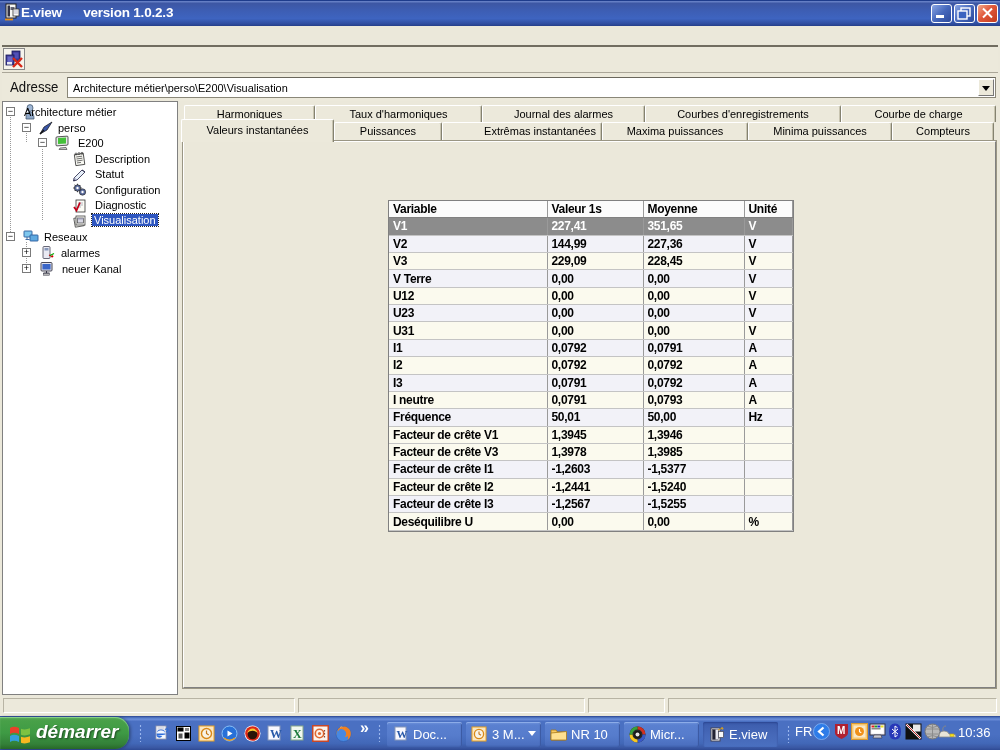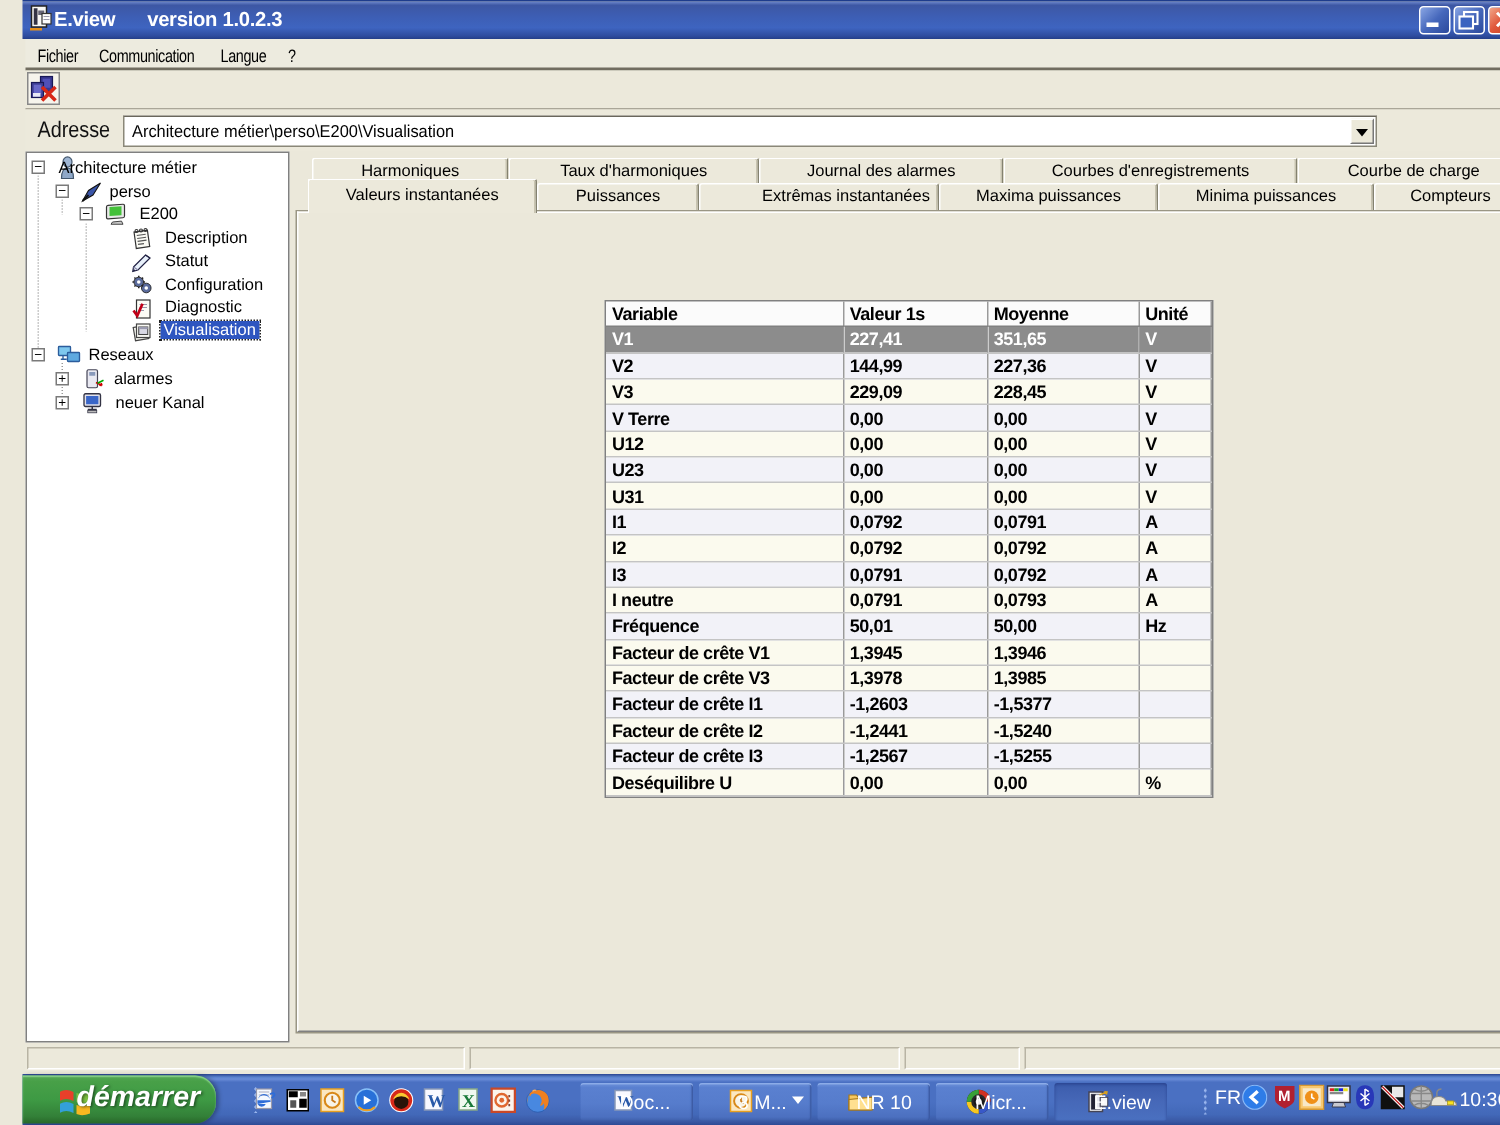--- a/index.html
+++ b/index.html
@@ -1,18 +1,18 @@
 <!DOCTYPE html>
 <html><head>
 <meta charset="utf-8">
 <style>
 * { margin:0; padding:0; box-sizing:border-box; }
 html,body { width:1000px; height:750px; overflow:hidden; background:#EBE8DA; font-family:"Liberation Sans", sans-serif; }
 #screen { position:relative; width:1000px; height:750px; }
-.abs { position:absolute;margin-left:15px; }
+.abs { position:absolute; }
 
 
 #titlebar { left:0; top:0; width:1000px; height:26px;
   background:linear-gradient(to bottom,#6E88CC 0%,#3D57A4 10%,#3D5EB4 40%,#3E64C0 70%,#2E4C9E 92%,#243E88 100%);
   border-top:1px solid #1E3C8C; }
 #title-text { left:21px; top:5px; color:#fff; font-weight:bold; font-size:13.5px; letter-spacing:-0.2px; }
 .winbtn { top:4px; width:21px; height:19px; border-radius:3px; border:1px solid #fff; }
 #btn-min  { left:931px; background:linear-gradient(135deg,#8AA6E4 0%,#4668BC 50%,#2C4A9C 100%); }
 #btn-max  { left:954px; background:linear-gradient(135deg,#8AA6E4 0%,#4668BC 50%,#2C4A9C 100%); }
 #btn-close{ left:977px; background:linear-gradient(135deg,#F2A88A 0%,#E0573A 45%,#C23C1E 100%); }
@@ -23,36 +23,36 @@
 
 
 #sep1 { left:2px; top:45px; width:996px; height:2px; background:#716D60; }
 #toolbar { left:2px; top:47px; width:996px; height:25px; background:#ECE9DB; }
 #toolbtn { left:1px; top:1px; width:22px; height:22px; background:#F6F4EC; border:1px solid #888; position:absolute; }
 
 
 #sep2 { left:2px; top:72px; width:996px; height:1px; background:#AAA698; }
 #addrrow { left:2px; top:73px; width:996px; height:28px; background:#ECE9DB; }
 #addr-label { position:absolute; left:8px; top:5px; font-size:15px; color:#111; transform:scaleX(0.88); transform-origin:0 0; }
-#combo { position:absolute; left:65px; top:4px; width:836px; height:21px; background:#fff; border:1px solid #8A8778; border-top-color:#6A675C; }
+#combo { position:absolute; left:65px; top:4px; width:929px; height:21px; background:#fff; border:1px solid #8A8778; border-top-color:#6A675C; }
 #combo-text { position:absolute; left:5px; top:4px; font-size:11.5px; color:#000; transform:scaleX(0.95); transform-origin:0 0; }
 #combo-btn { position:absolute; right:1px; top:1px; width:16px; height:17px; background:#ECE9DA; border:1px solid #fff; border-right-color:#777; border-bottom-color:#777; }
 #combo-btn:after { content:""; position:absolute; left:3px; top:6px; border:4px solid transparent; border-top:5px solid #000; }
 
 
 #mainbg { left:2px; top:101px; width:996px; height:595px; background:#EBE8DA; }
 #tree { left:2px; top:101px; width:176px; height:594px; background:#FFFFFF; border:1px solid #808080; font-size:11px; }
 .titem { position:absolute; white-space:nowrap; color:#000; }
 .tsel { background:#2E56C0; color:#fff; padding:0 2px; outline:1px dotted #222; }
 .pm { position:absolute; width:9px; height:9px; background:#fff; border:1px solid #7A7A7A; font-size:9px; line-height:7px; text-align:center; color:#000; }
 .ticon { position:absolute; width:17px; height:16px; }
 .tline { position:absolute; width:1px; background-image:linear-gradient(to bottom,#999 50%,transparent 50%); background-size:1px 2px; }
 
 
-.tab { position:absolute; background:#ECE9DB; border:1px solid #fff; border-right-color:#848270; border-bottom:none; border-radius:2px 2px 0 0; font-size:11px; text-align:center; color:#000; box-shadow:inset -1px 0 0 #c8c4b0;margin-left:24px; }
+.tab { position:absolute; background:#ECE9DB; border:1px solid #fff; border-right-color:#848270; border-bottom:none; border-radius:2px 2px 0 0; font-size:11px; text-align:center; color:#000; box-shadow:inset -1px 0 0 #c8c4b0; }
 #panel { left:183px; top:141px; width:813px; height:547px; background:#EBE8DA; border:1px solid #fff; border-right-color:#808080; border-bottom-color:#808080; box-shadow:0 0 0 1px #9a9684; }
 
 
 #tbl { left:388px; top:200px; width:406px; height:332px; border:1px solid #808080; background:#fff; }
 #tbl table { border-collapse:collapse; width:100%; height:100%; table-layout:fixed; font-size:12px; font-weight:bold; letter-spacing:-0.3px; }
 #tbl td { border-right:1px solid #9a9a9a; border-bottom:1px solid #c4c4c4; padding:0 0 0 4px; overflow:hidden; white-space:nowrap; }
 #tbl tr.hdr td { background:#FBFBFB; border-bottom:1px solid #808080; }
 #tbl tr.sel td { background:#8C8C8C; color:#fff; }
 #tbl tr.odd td { background:#F2F2F8; }
 #tbl tr.even td { background:#FBFAEE; }
@@ -94,26 +94,20 @@
       <div style="position:absolute;left:4px;bottom:4px;width:8px;height:3px;background:#fff;"></div>
     </div>
   <div id="btn-max" class="abs winbtn"><svg width="19" height="17">
         <rect x="6" y="3" width="9" height="8" fill="none" stroke="#fff" stroke-width="1.4"></rect>
         <rect x="3" y="6" width="9" height="8" fill="#3A63C0" stroke="#fff" stroke-width="1.4"></rect>
       </svg></div>
   <div id="btn-close" class="abs winbtn"><svg width="19" height="17">
         <path d="M5 3.5 L14 12.5 M14 3.5 L5 12.5" stroke="#fff" stroke-width="2"></path>
       </svg></div>
 
-  <div id="menubar" class="abs">
-    <span style="left:8px">Fichier</span>
-    <span style="left:49px">Communication</span>
-    <span style="left:130px">Langue</span>
-    <span style="left:175px">?</span>
-  </div>
 
   <div id="sep1" class="abs"></div>
   <div id="toolbar" class="abs">
       <div id="toolbtn"><svg width="20" height="20" viewBox="0 0 20 20">
           <rect x="8" y="2" width="8" height="10" fill="#383890" stroke="#181858" stroke-width="0.8"></rect>
           <rect x="9.5" y="3.5" width="5" height="6" fill="#5050B8"></rect>
           <rect x="2" y="6" width="8" height="10" fill="#404098" stroke="#181858" stroke-width="0.8"></rect>
           <rect x="3.5" y="7.5" width="5" height="6" fill="#6868C8"></rect>
           <rect x="3" y="13" width="5" height="2.5" fill="#E8E8F4"></rect>
           <path d="M9 9 L18 18 M18 9 L9 18" stroke="#D82818" stroke-width="2.4"></path>

